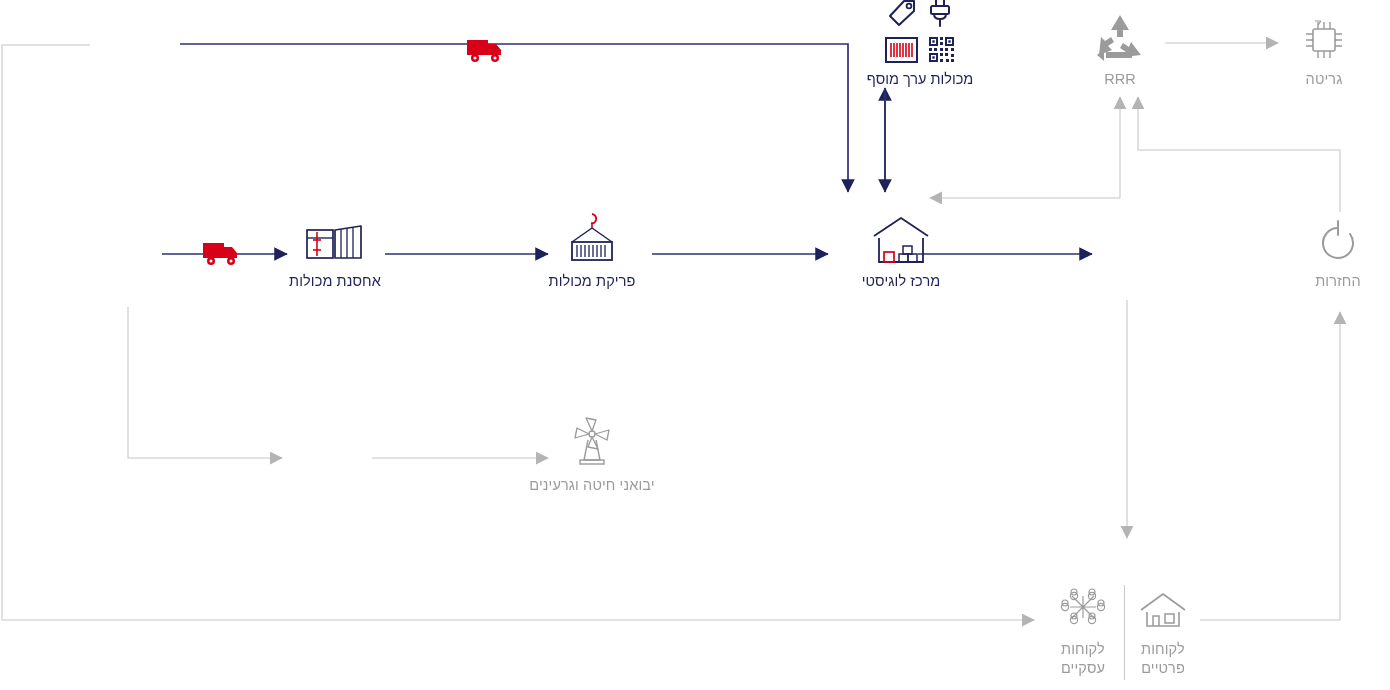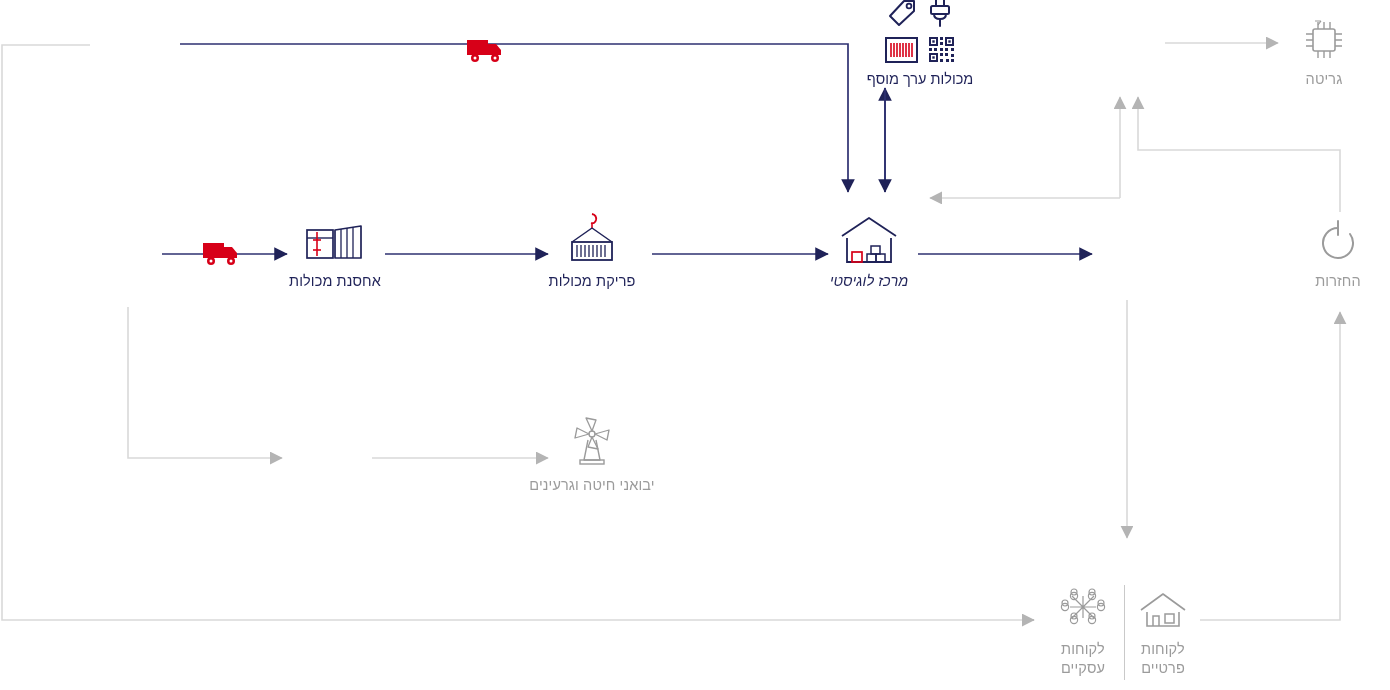--- a/index.html
+++ b/index.html
@@ -176,21 +176,21 @@
         <path d="M29,4 q5,1 4,6 q-1,4 -5,3" fill="none" stroke="#d70018" stroke-width="1.8"></path>
         <path d="M29,13 L29,18" stroke="#d70018" stroke-width="1.6"></path>
         <path d="M29,18 L9,32 M29,18 L49,32" fill="none" stroke="#1f2258" stroke-width="1.5"></path>
         <rect x="9" y="32" width="40" height="18" fill="none" stroke="#1f2258" stroke-width="1.8"></rect>
         <path d="M14,35 L14,47 M18,35 L18,47 M22,35 L22,47 M26,35 L26,47 M30,35 L30,47 M34,35 L34,47 M38,35 L38,47 M42,35 L42,47" stroke="#1f2258" stroke-width="1.3"></path>
       </svg>
     </div>
     <div class="caption">פריקת מכולות</div>
   </div>
 
-  <div class="node navy" style="left:869px; top:208px;font-style:italic;">
+  <div class="node navy" style="left:901px; top:208px;">
     <div class="glyph">
       <svg width="62" height="52" viewBox="0 0 62 52">
         <path d="M4,22 L31,4 L58,22" fill="none" stroke="#1f2258" stroke-width="1.8" stroke-linejoin="round"></path>
         <path d="M9,24 L9,48 L53,48 L53,24" fill="none" stroke="#1f2258" stroke-width="1.8"></path>
         <rect x="14" y="38" width="10" height="10" fill="none" stroke="#d70018" stroke-width="1.7"></rect>
         <rect x="33" y="32" width="9" height="8" fill="none" stroke="#1f2258" stroke-width="1.5"></rect>
         <rect x="29" y="40" width="9" height="8" fill="none" stroke="#1f2258" stroke-width="1.5"></rect>
         <rect x="38" y="40" width="9" height="8" fill="none" stroke="#1f2258" stroke-width="1.5"></rect>
       </svg>
     </div>
@@ -217,20 +217,32 @@
         <path d="M31,18 L45,14 L43,24 Z" fill="none" stroke="#9b9b9b" stroke-width="1.3" stroke-linejoin="round"></path>
         <path d="M28,21 L34,33 L24,31 Z" fill="none" stroke="#9b9b9b" stroke-width="1.3" stroke-linejoin="round"></path>
         <path d="M25,18 L11,22 L13,12 Z" fill="none" stroke="#9b9b9b" stroke-width="1.3" stroke-linejoin="round"></path>
         <path d="M24,24 L20,44 L36,44 L32,24" fill="none" stroke="#9b9b9b" stroke-width="1.4" stroke-linejoin="round"></path>
         <rect x="16" y="44" width="24" height="4" fill="none" stroke="#9b9b9b" stroke-width="1.4"></rect>
       </svg>
     </div>
     <div class="caption">יבואני חיטה וגרעינים</div>
   </div>
 
+  <div class="node gray" style="left:1120px; top:6px;">
+    <div class="glyph">
+      <svg width="56" height="52" viewBox="0 0 56 52">
+        <path d="M28,3 L37,18 L31,18 L31,25 L25,25 L25,18 L19,18 Z" fill="#9b9b9b"></path>
+        <path d="M7,43 L9,25 L13,29 L19,25 L22,30 L16,34 L20,38 Z" fill="#9b9b9b"></path>
+        <path d="M49,43 L31,45 L34,40 L28,36 L31,31 L37,35 L39,30 Z" fill="#9b9b9b"></path>
+        <path d="M14,40 L40,40 L40,46 L14,46 Z" fill="#9b9b9b"></path>
+        <path d="M12,37 L5,43 L12,49 Z" fill="#9b9b9b"></path>
+      </svg>
+    </div>
+    <div class="caption">RRR</div>
+  </div>
 
   <div class="node gray" style="left:1324px; top:6px;">
     <div class="glyph">
       <svg width="48" height="48" viewBox="0 0 48 48">
         <rect x="13" y="13" width="22" height="22" rx="2" fill="none" stroke="#9b9b9b" stroke-width="1.6"></rect>
         <path d="M18,13 L18,6 M24,13 L24,6 M30,13 L30,6" stroke="#9b9b9b" stroke-width="1.4"></path>
         <path d="M18,35 L18,42 M24,35 L24,42 M30,35 L30,42" stroke="#9b9b9b" stroke-width="1.4"></path>
         <path d="M13,18 L6,18 M13,24 L6,24 M13,30 L6,30" stroke="#9b9b9b" stroke-width="1.4"></path>
         <path d="M35,18 L42,18 M35,24 L42,24 M35,30 L42,30" stroke="#9b9b9b" stroke-width="1.4"></path>
         <path d="M15,5 L21,5 M21,5 L18,9 Z" stroke="#9b9b9b" stroke-width="1.2" fill="none"></path>

